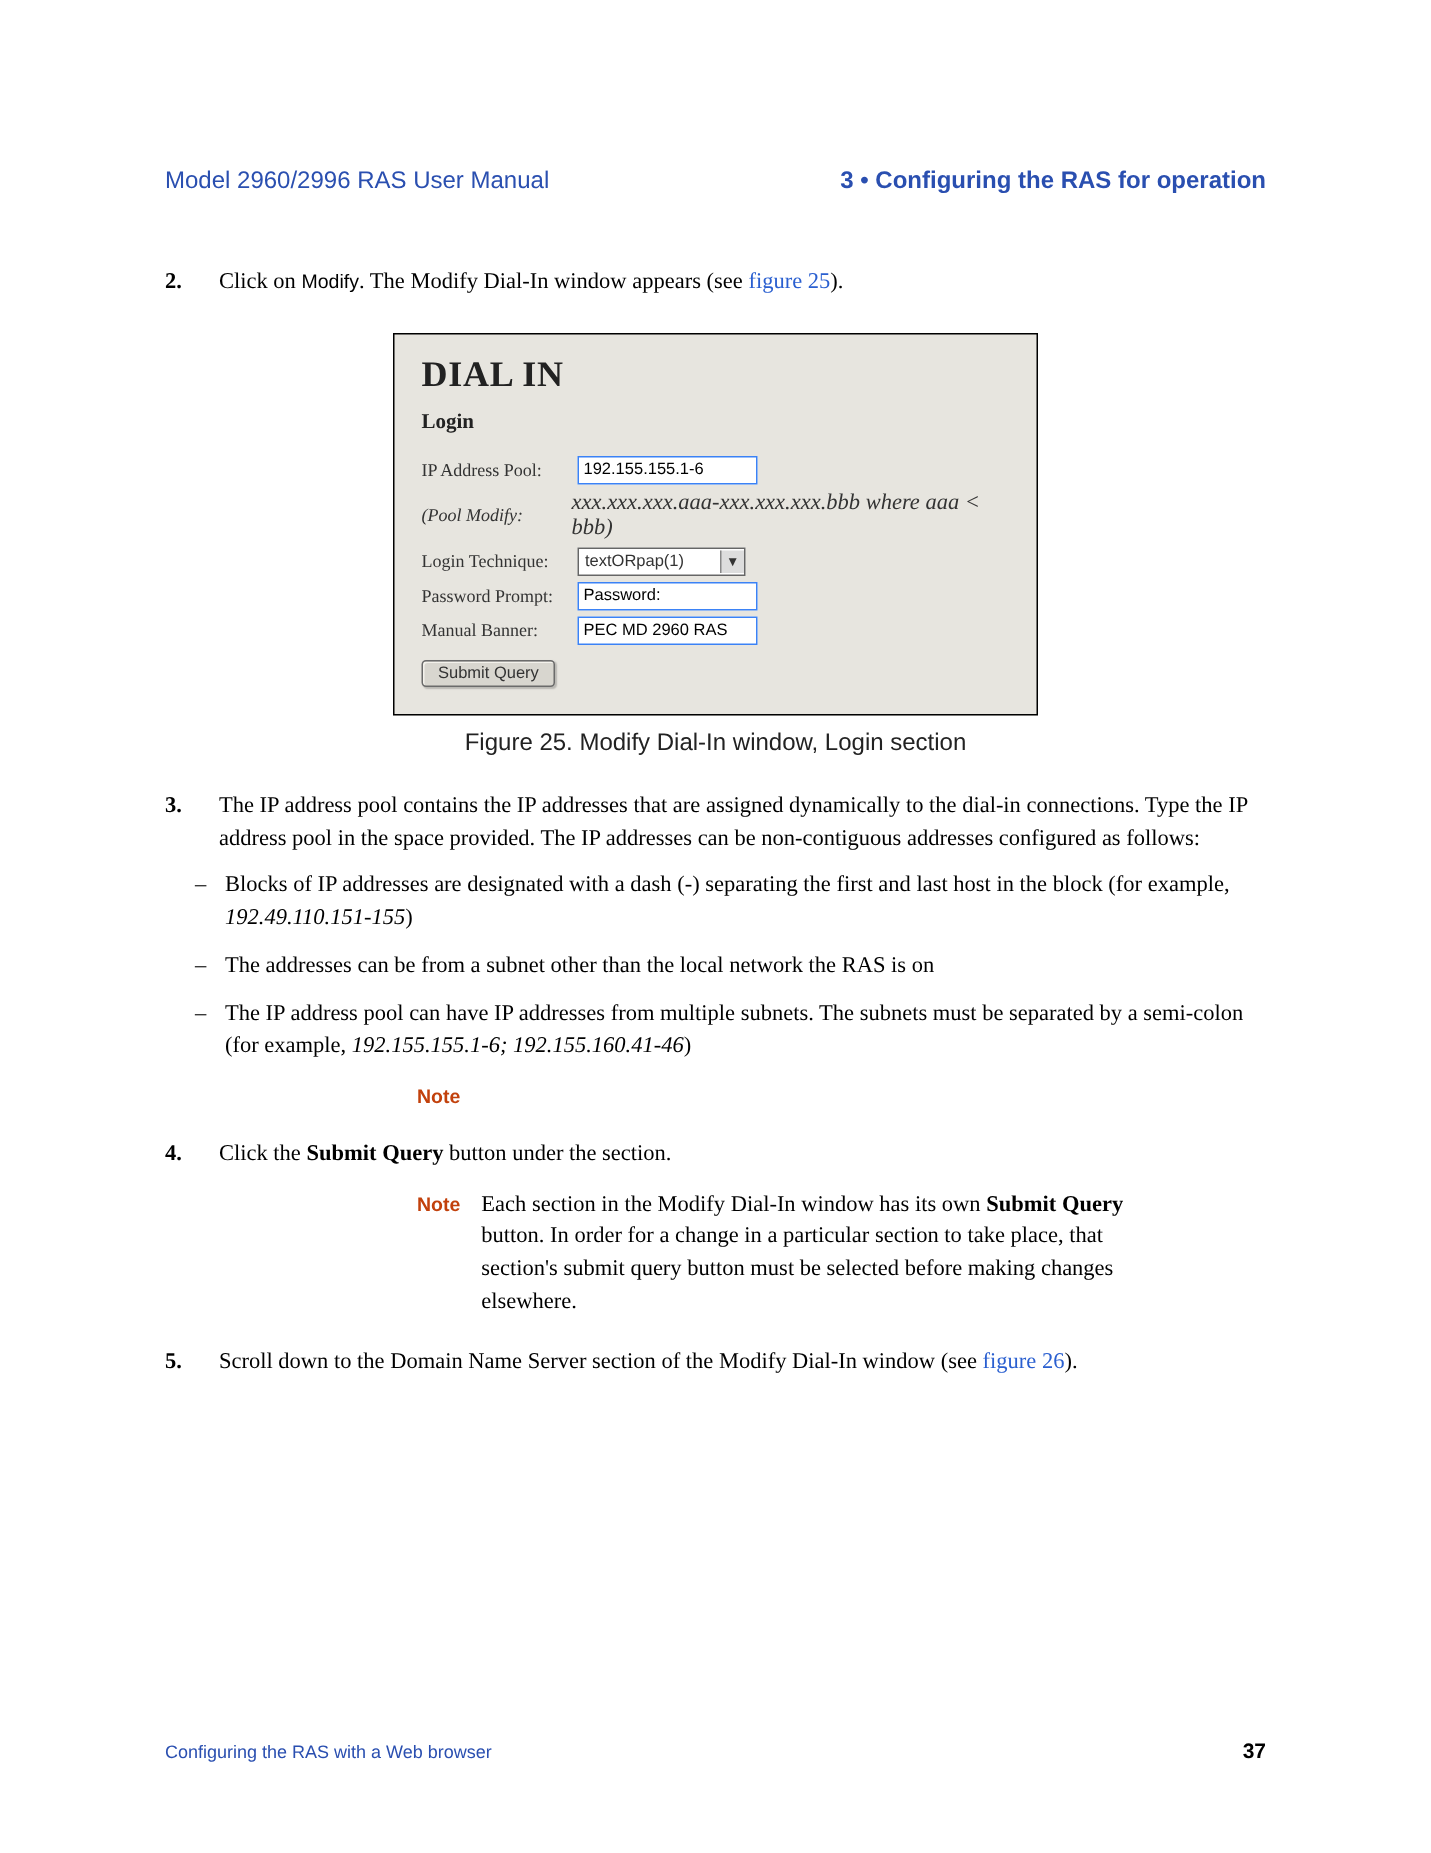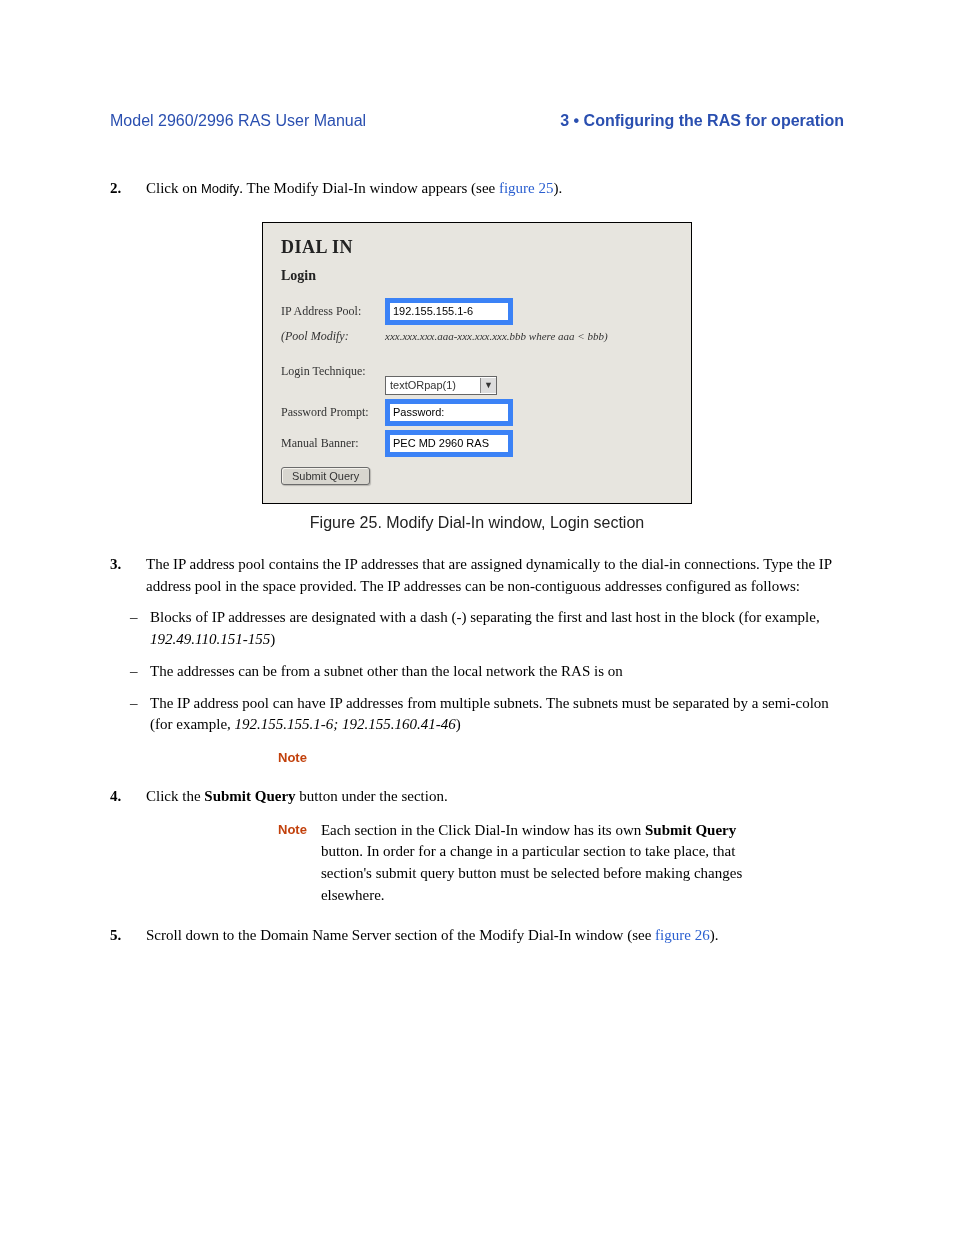--- a/index.html
+++ b/index.html
@@ -40,44 +40,44 @@
   .figure-img {
     display: inline-block;
     width: 430px;
     box-sizing: border-box;
     border: 1px solid #000;
     background: #e7e5df;
     text-align: left;
     padding: 14px 18px 18px 18px;
     font-family: "Times New Roman", Times, serif;
   }
-  .dialin-title { font-weight: bold; font-size: 18px; letter-spacing: 0.5px; color:#222; }
+  .dialin-title { font-weight: bold; font-size: 24px; letter-spacing: 0.5px; color:#222; }
   .login-sub { font-weight: bold; font-size: 14px; margin: 10px 0 14px 0; color:#222;}
   .form-row { display:flex; align-items:center; font-size:12px; color:#333; margin:4px 0; }
   .form-label { width: 104px; }
   .form-label.ital { font-style: italic; }
   .text-input {
-    border:5px solid #3b82f6; background:#fff; font-family: Arial, sans-serif;
+    border:1px solid #3b82f6; background:#fff; font-family: Arial, sans-serif;
     font-size:11px; padding:1px 3px; height:15px; box-sizing:content-box;
   }
   .select-wrap {
     display:inline-flex; align-items:center; border:1px solid #666; background:#fff;
-    font-family: Arial, sans-serif; font-size:11px; height:17px;margin-top:28px;
+    font-family: Arial, sans-serif; font-size:11px; height:17px;
   }
   .select-wrap .val { padding:1px 4px; min-width:86px;}
   .select-wrap .arrow {
     width:15px; height:15px; background:#ddd; border-left:1px solid #888;
     display:flex; align-items:center; justify-content:center; font-size:9px; color:#333;
   }
   .submit-btn {
     display:inline-block; margin-top:6px; font-family: Arial, sans-serif; font-size:11px;
     padding:2px 10px; border:1px solid #6b6b6b; border-radius:3px;
     background:#d8d6cf; color:#333; box-shadow: inset 1px 1px 0 #f4f2ec, 1px 1px 1px rgba(0,0,0,.2);
   }
-  .pool-format-val { font-family: "Times New Roman", serif; font-style: italic; font-size:11px; color:#333; }
+  .pool-format-val { font-family: "Times New Roman", serif; font-style: italic; font-size:15px; color:#333; }
   .fig-caption {
     font-family: Verdana, Arial, sans-serif; font-size:16px; color:#222;
     text-align:center; margin: 10px 0 22px 0;
   }
   .sublist { margin: 10px 0 10px 20px; font-size:15px; line-height:1.45; }
   .sublist .item { display:flex; gap:8px; margin:8px 0 10px 0; }
   .sublist .dash { min-width:12px; }
   .ital { font-style: italic; }
   .note-block { display:flex; gap:14px; margin:12px 0 14px 168px; font-size:15px; line-height:1.45; }
   .note-label { font-family: Verdana, Arial, sans-serif; font-weight:bold; color:#c2410c; font-size:13px; padding-top:1px; }
@@ -168,25 +168,29 @@
   <div class="step" style="margin-top:18px">
     <div class="step-num">4.</div>
     <div class="step-body">
       <span>Click the </span><b>Submit Query</b><span> button under the section.</span>
     </div>
   </div>
 
   <div class="note-block">
     <div class="note-label">Note</div>
     <div class="note-body">
-      <span>Each section in the Click Dial-In window has its own </span><b>Submit Query</b><span> button. In order for a change in a particular section to take place, that section's submit query button must be selected before making changes elsewhere.</span>
+      <span>Each section in the Modify Dial-In window has its own </span><b>Submit Query</b><span> button. In order for a change in a particular section to take place, that section's submit query button must be selected before making changes elsewhere.</span>
     </div>
   </div>
 
   <div class="step" style="margin-top:18px">
     <div class="step-num">5.</div>
     <div class="step-body">
       <span>Scroll down to the Domain Name Server section of the Modify Dial-In window (see </span><span class="link">figure 26</span><span>).</span>
     </div>
   </div>
 
+  <div class="footer-row">
+    <div class="footer-left">Configuring the RAS with a Web browser</div>
+    <div class="footer-right">37</div>
+  </div>
 
 </div>
 
 </body></html>

